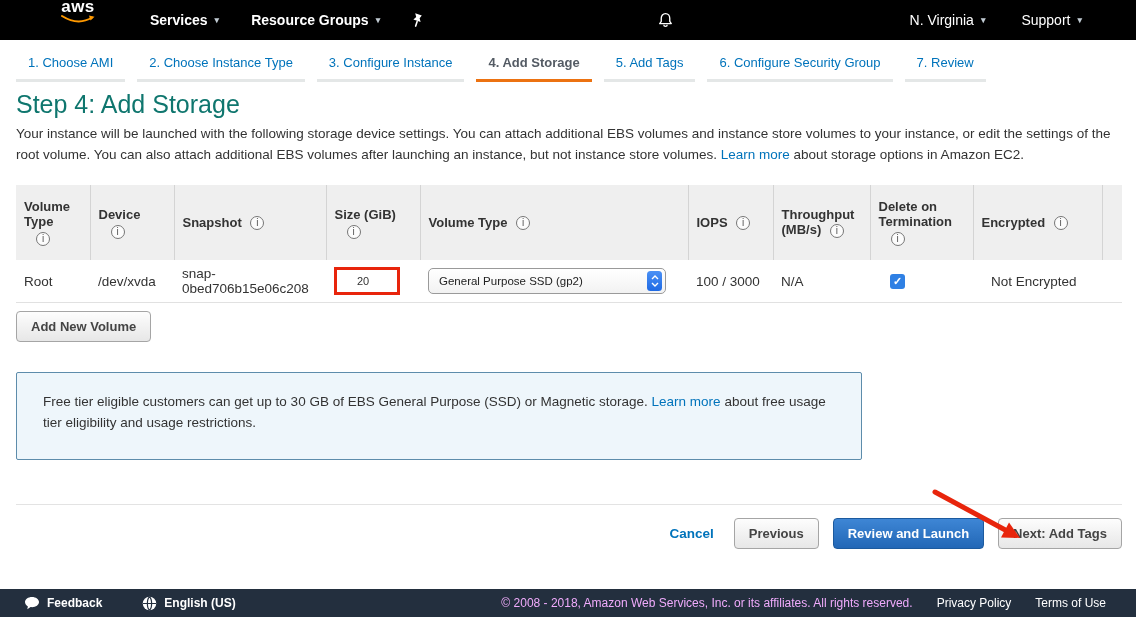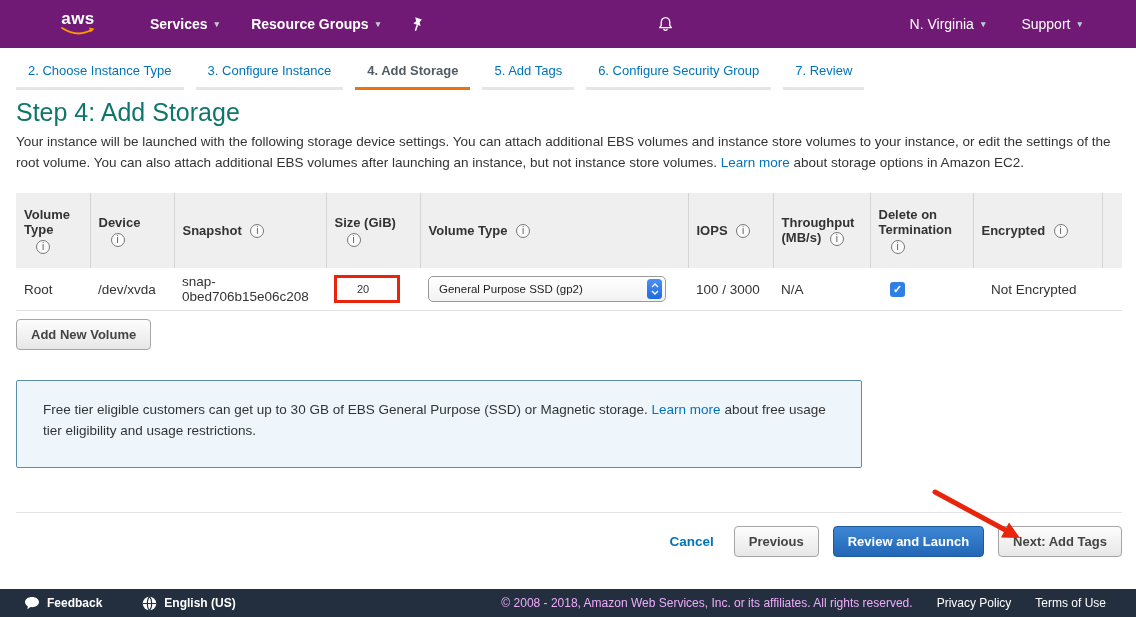--- a/index.html
+++ b/index.html
@@ -5,21 +5,21 @@
   * { box-sizing: border-box; }
   html,body { margin:0; padding:0; }
   body {
     width:1136px; height:617px; overflow:hidden;
     font-family:"Liberation Sans", sans-serif;
     background:#ffffff; color:#333;
   }
   .page { position:relative; display:flex; flex-direction:column; width:1136px; height:617px; }
 
   
-  .navbar { flex:none; height:48px; background:#701a75; display:flex; align-items:center; }
+  .navbar { flex:none; height:40px; background:#000000; display:flex; }
   .logo { margin-left:60px; display:flex; flex-direction:column; align-items:center; cursor:pointer; }
   .logo-text { color:#fff; font-weight:bold; font-size:17px; line-height:14px; letter-spacing:.5px; }
   .nav-item { color:#fff; font-weight:bold; font-size:14px; display:flex; align-items:center; gap:7px; cursor:pointer; }
   .caret { color:#c2ccd4; font-size:9px; line-height:9px; }
   .nav-services { margin-left:54px; }
   .nav-rg { margin-left:32px; }
   .nav-pin { margin-left:30px; }
   .nav-bell { margin-left:232px; }
   .nav-right { margin-left:auto; margin-right:54px; display:flex; align-items:center; gap:36px; }
 
@@ -128,20 +128,21 @@
         <span class="caret">▾</span>
       </div>
       <div class="nav-item">
         <span style="font-weight:normal">Support</span>
         <span class="caret">▾</span>
       </div>
     </div>
   </div>
 
   <div class="tabs">
+    <div class="tab">1. Choose AMI</div>
     <div class="tab">2. Choose Instance Type</div>
     <div class="tab">3. Configure Instance</div>
     <div class="tab active">4. Add Storage</div>
     <div class="tab">5. Add Tags</div>
     <div class="tab">6. Configure Security Group</div>
     <div class="tab">7. Review</div>
   </div>
 
   <main>
     <h1 class="page-title">Step 4: Add Storage</h1>

